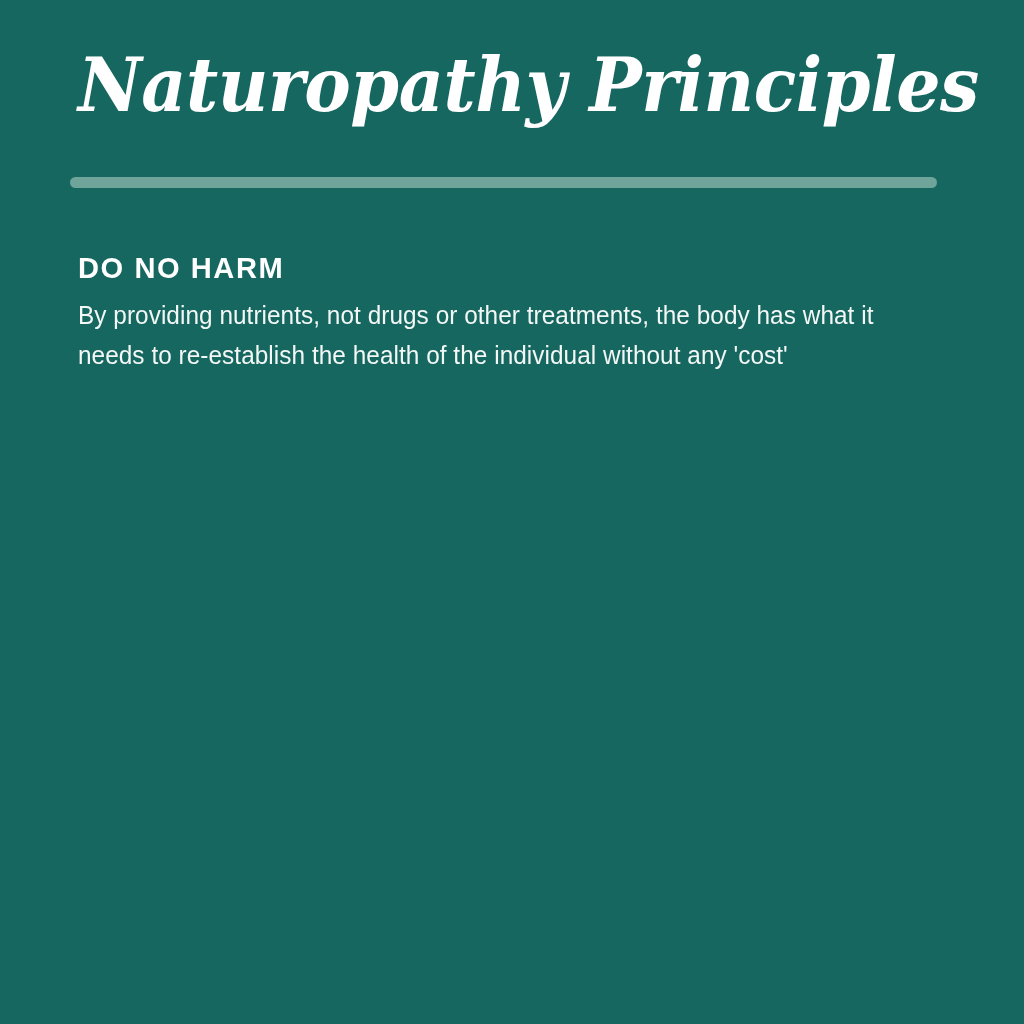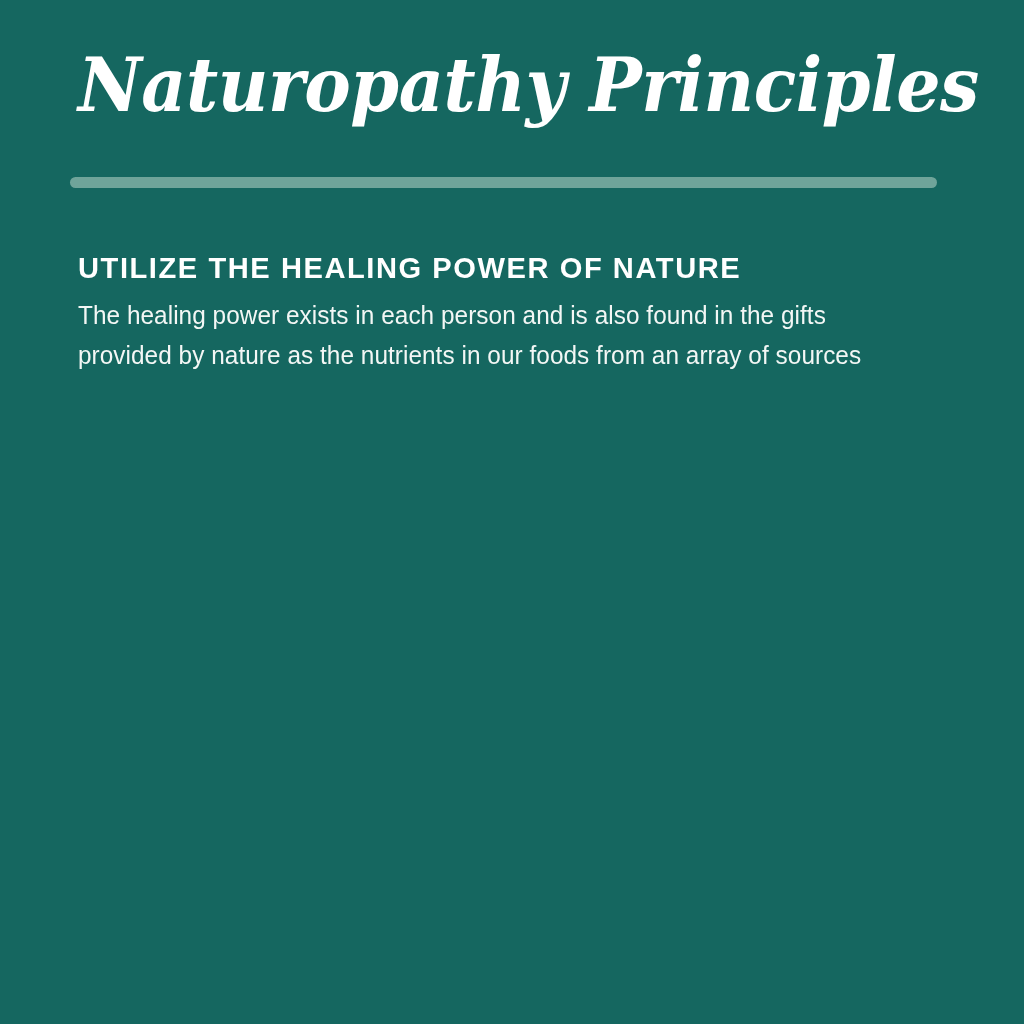--- a/index.html
+++ b/index.html
@@ -104,20 +104,20 @@
   <div class="title-wrap">
     <h1 class="poster-title">Naturopathy Principles</h1>
   </div>
 
   <div class="divider"></div>
 
   <div class="sections">
 
 
 
+    <div class="section">
+      <h2 class="section-heading">DO NO HARM</h2>
+      <p class="section-body">By providing nutrients, not drugs or other treatments, the body has what it needs to re-establish the health of the individual without any 'cost'</p>
+    </div>
 
-    <div class="section">
-      <h2 class="section-heading">UTILIZE THE HEALING POWER OF NATURE</h2>
-      <p class="section-body">The healing power exists in each person and is also found in the gifts provided by nature as the nutrients in our foods from an array of sources</p>
-    </div>
 
   </div>
 </div>
 
 </body></html>

